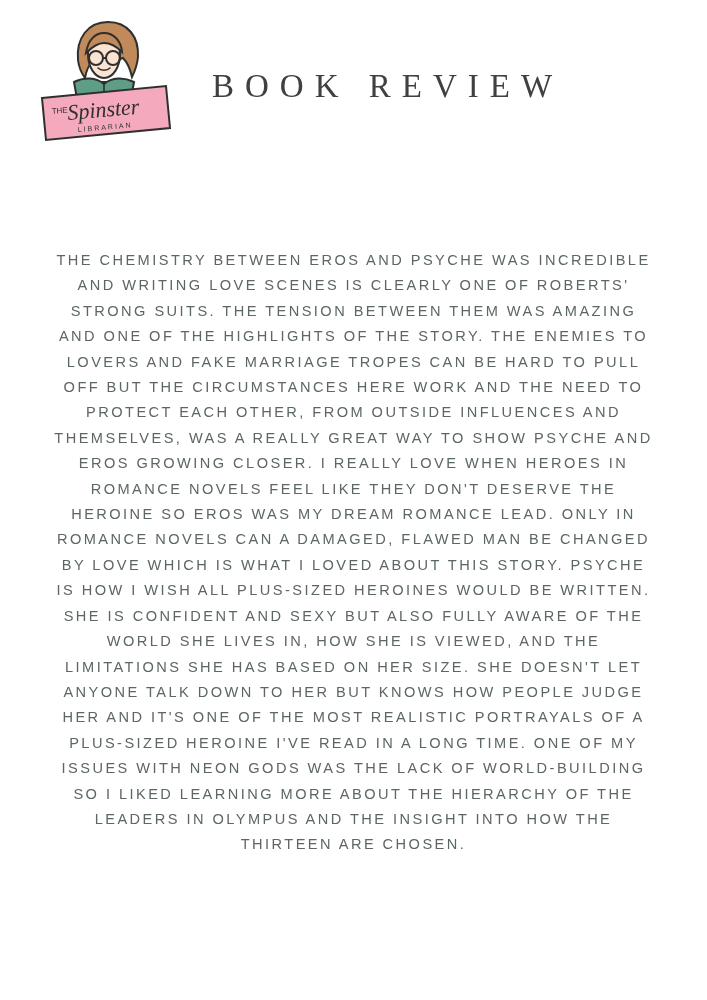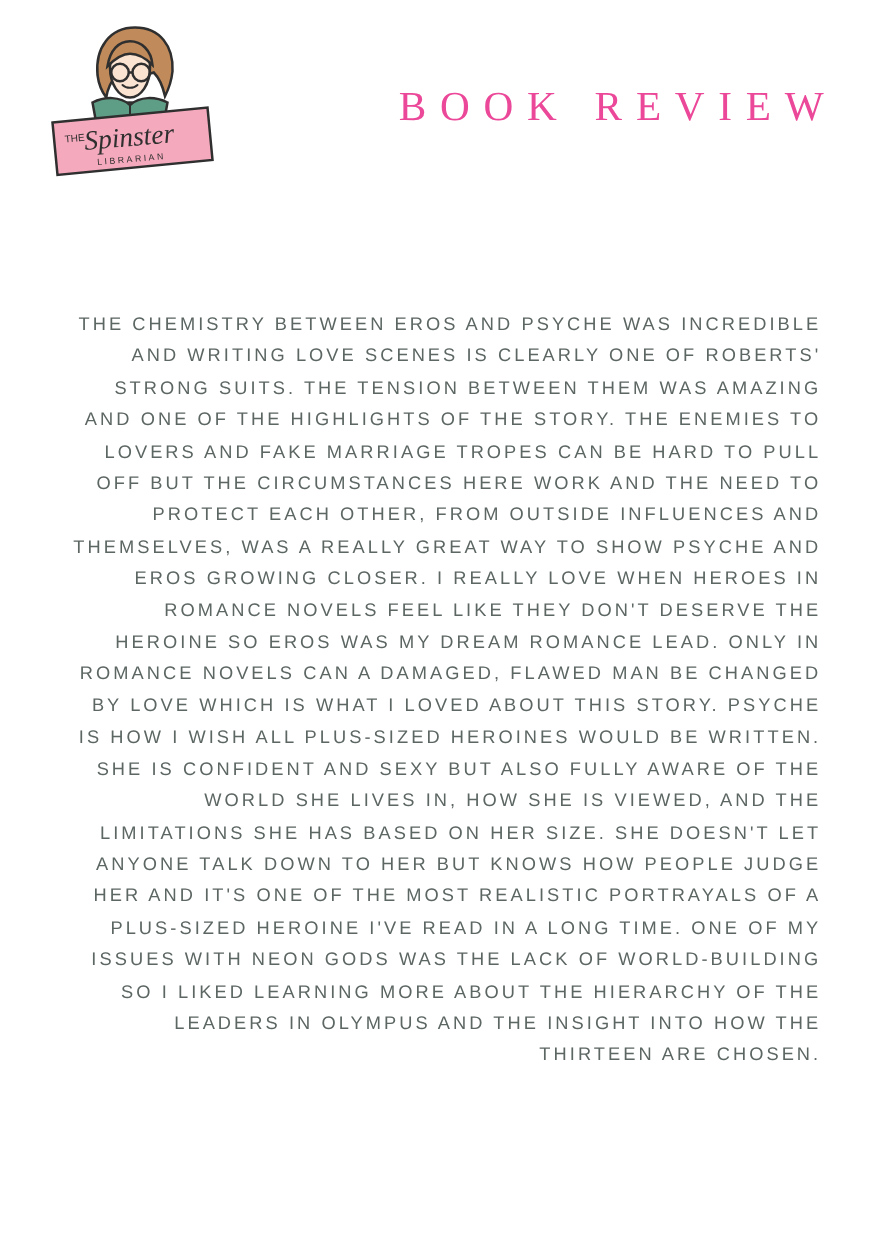--- a/index.html
+++ b/index.html
@@ -29,39 +29,39 @@
     width: 140px;
     height: 140px;
   }
 
   .logo svg {
     display: block;
   }
 
   .page-title {
     position: absolute;
-    left: 200px;
+    left: 212px;
     top: 68px;
     width: 470px;
-    text-align: right;
+    text-align: left;
     font-size: 33px;
     letter-spacing: 11px;
-    color: #ec4899;
+    color: #404040;
     font-weight: 400;
     font-family: "Liberation Serif", serif;
     white-space: nowrap;
   }
 
   
   .review-body {
     position: absolute;
     left: 50px;
     top: 248px;
     width: 607px;
-    text-align: right;
+    text-align: center;
     font-size: 14.6px;
     line-height: 25.4px;
     letter-spacing: 2.45px;
     text-transform: uppercase;
     color: #5c6663;
     font-family: "Liberation Sans", sans-serif;
   }
 </style>
 </head>
 <body>

